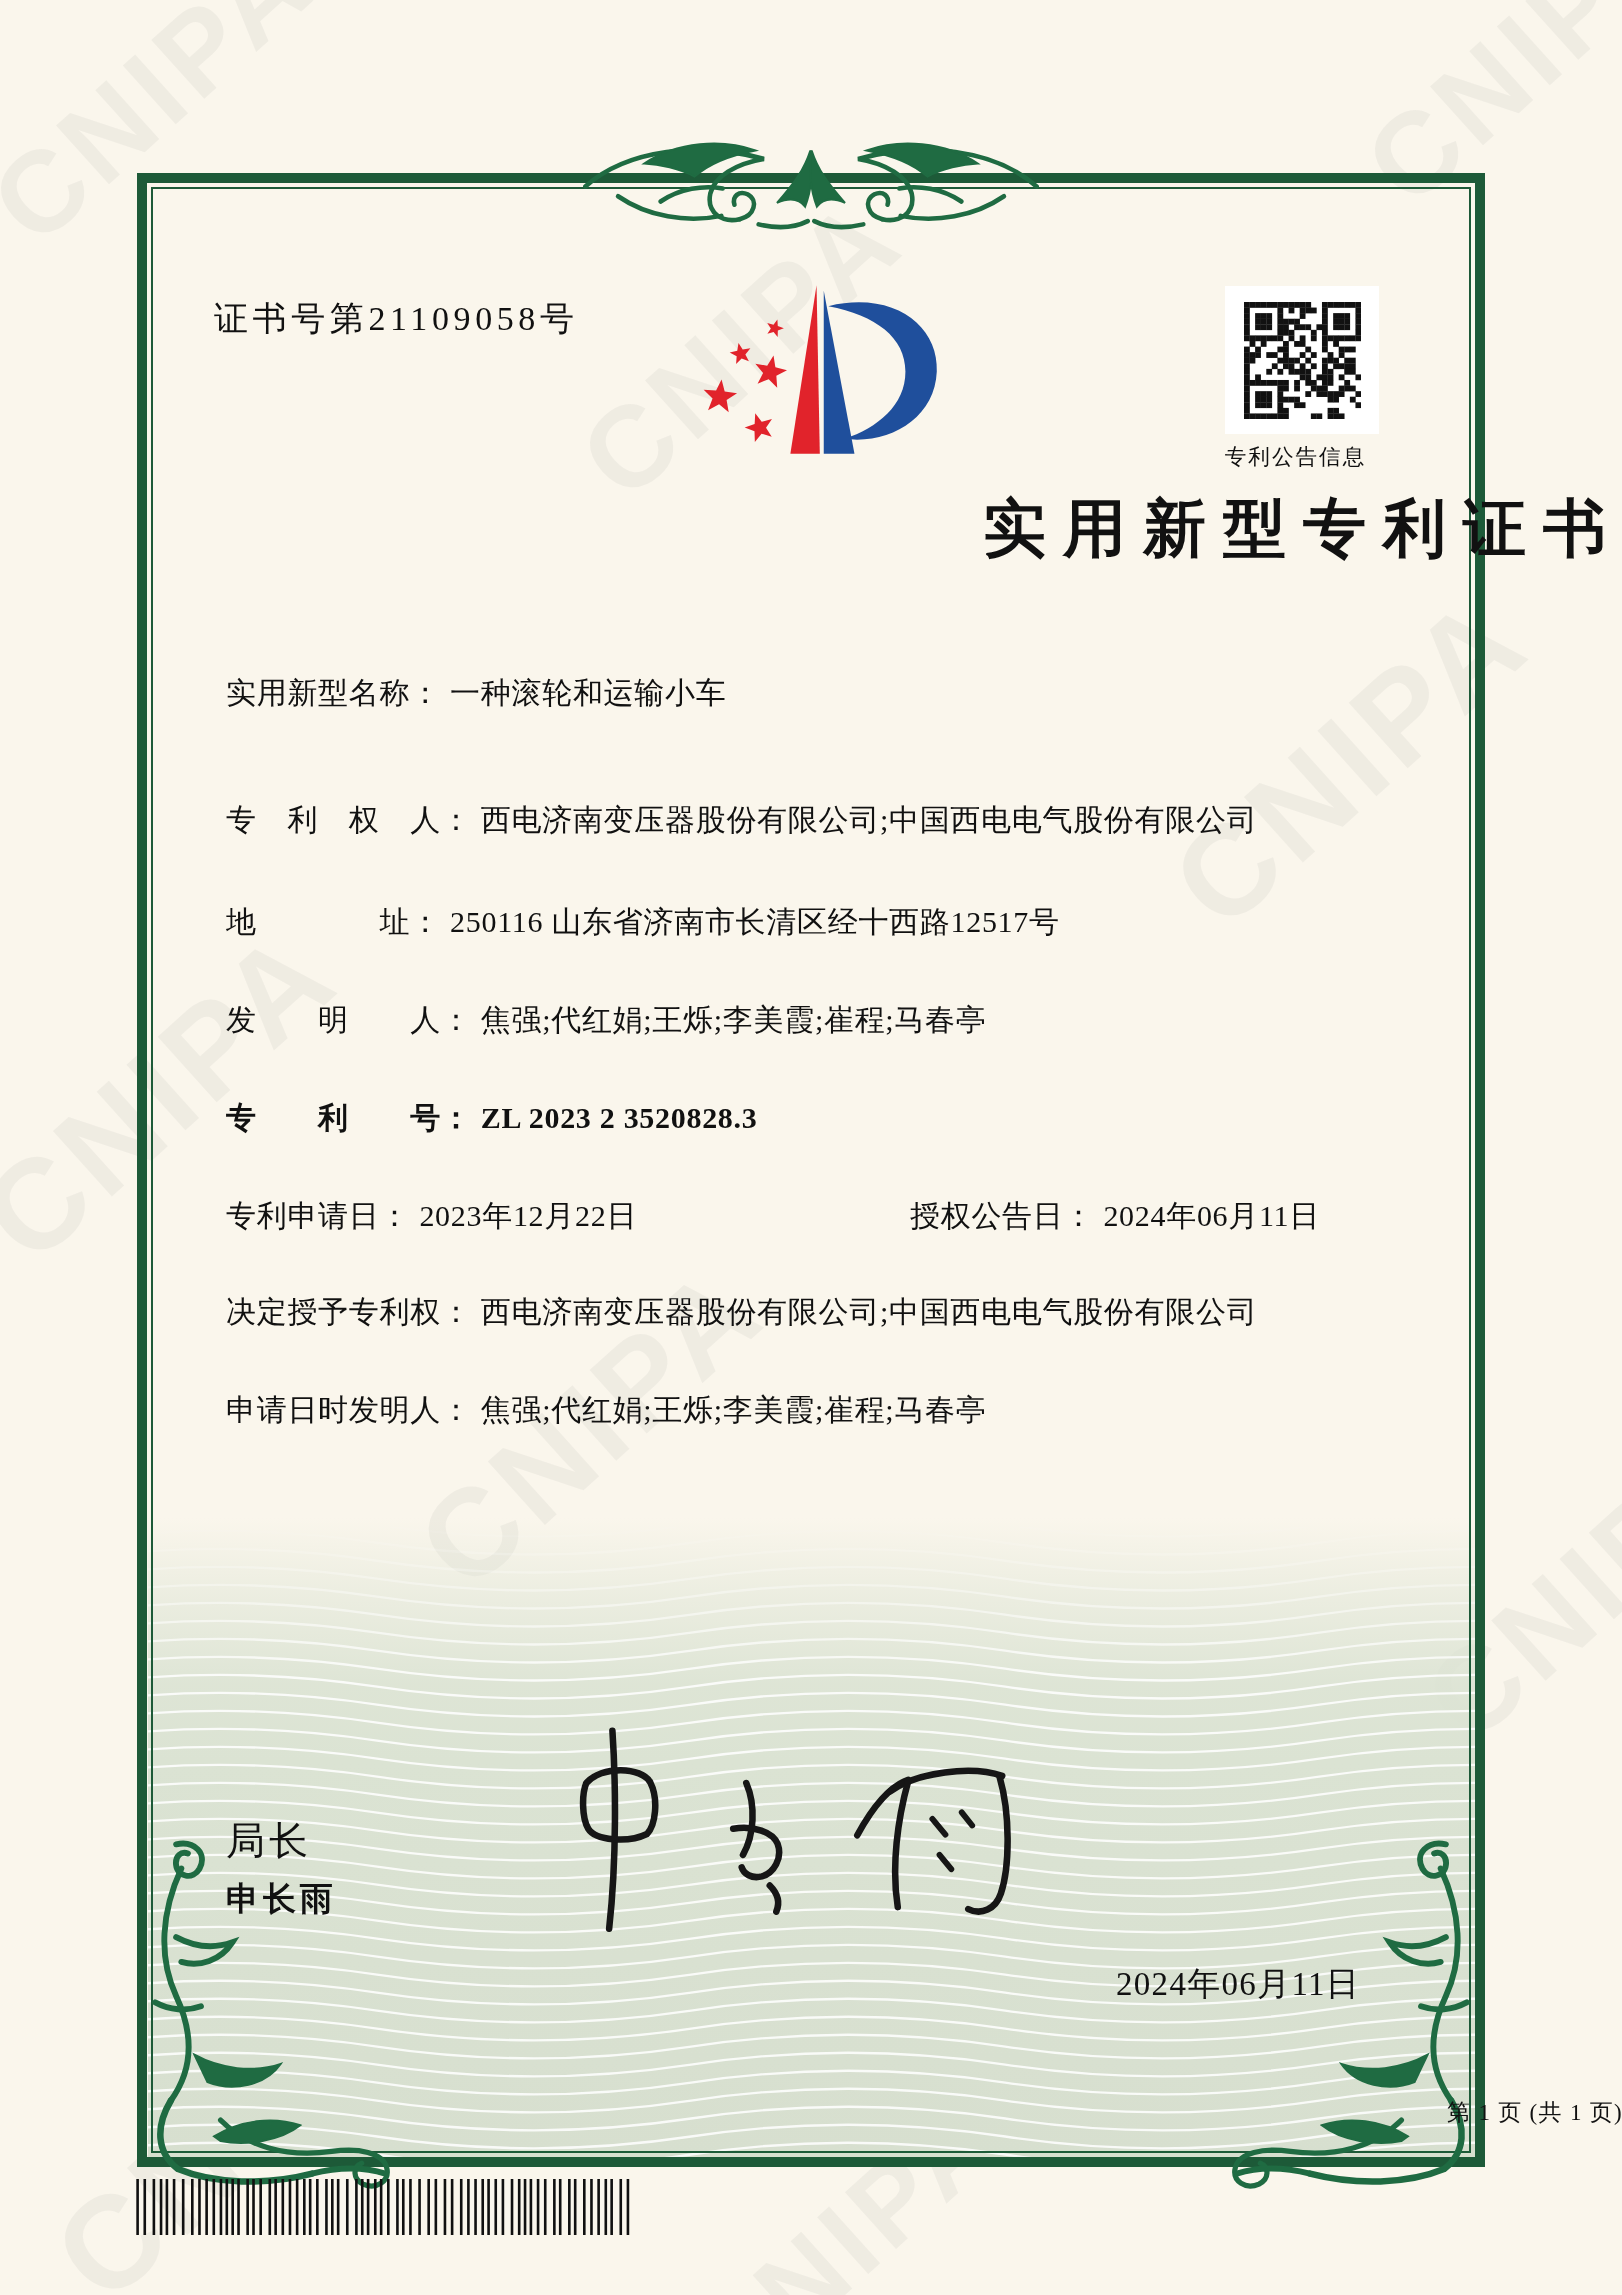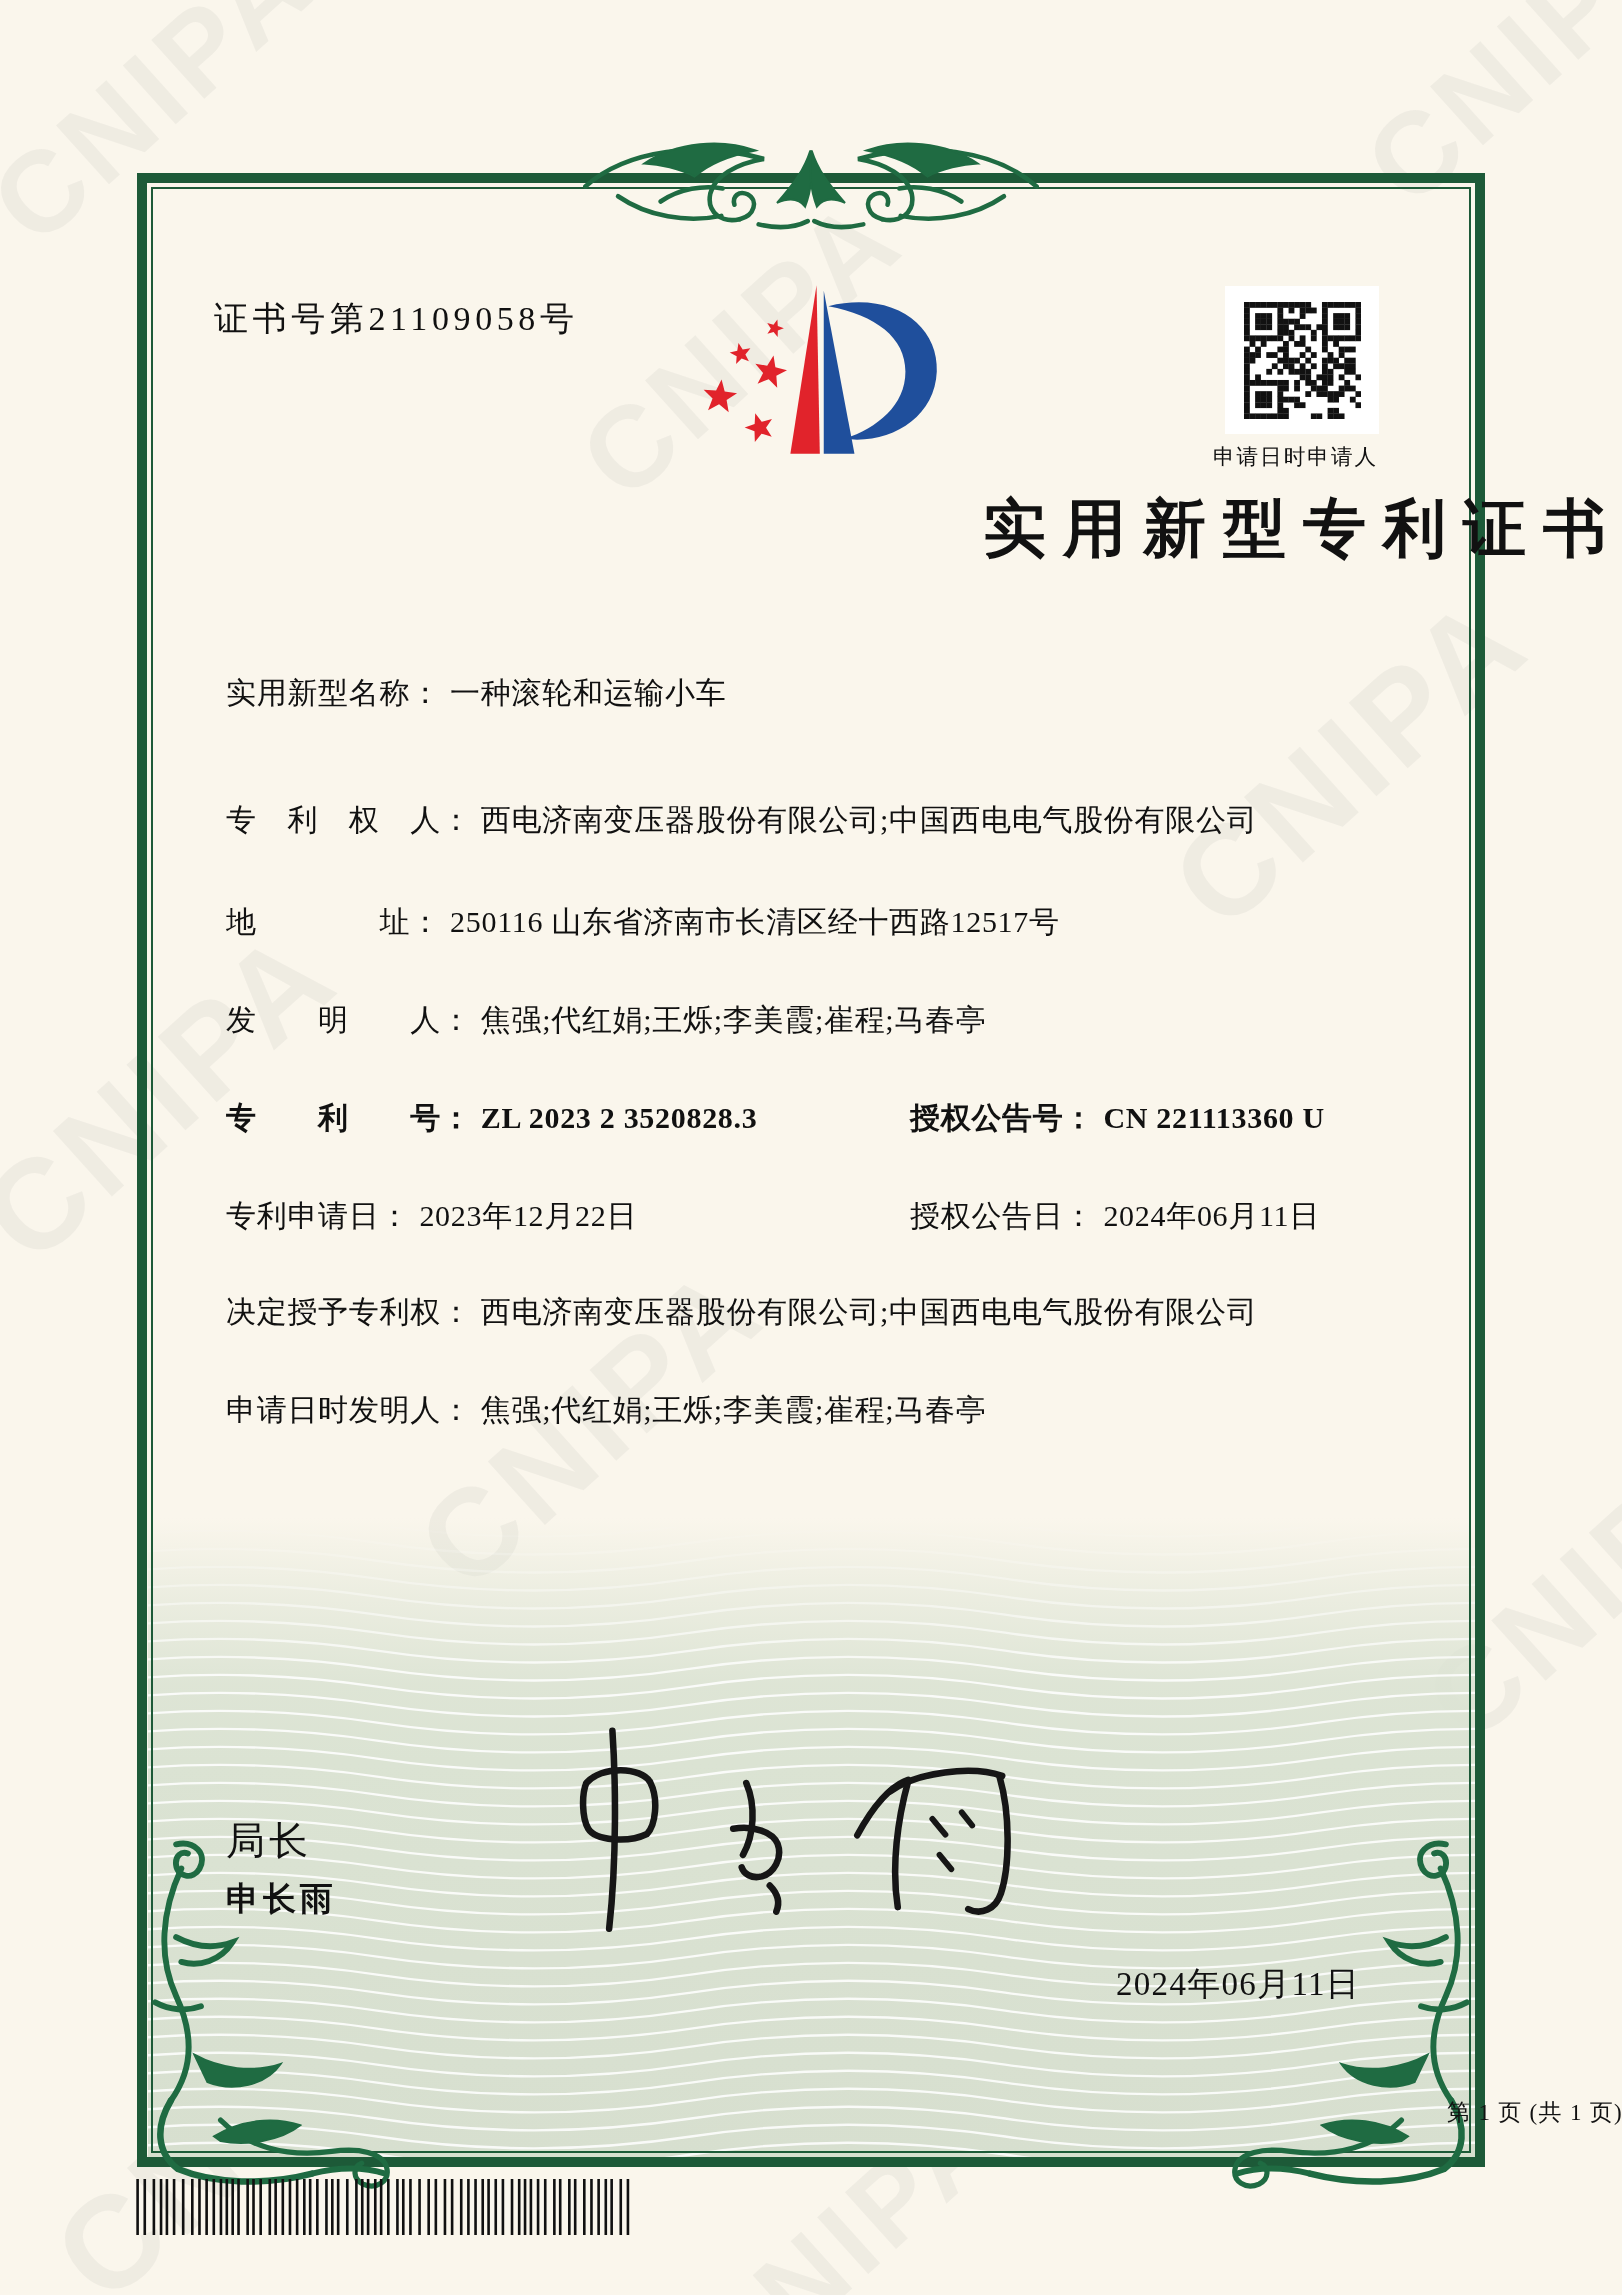--- a/index.html
+++ b/index.html
@@ -419,39 +419,38 @@
       <rect x="42.6" y="170.5" width="8.9" height="8.9" fill="#111"></rect>
       <rect x="51.1" y="170.5" width="8.9" height="8.9" fill="#111"></rect>
       <rect x="59.7" y="170.5" width="8.9" height="8.9" fill="#111"></rect>
       <rect x="102.3" y="170.5" width="8.9" height="8.9" fill="#111"></rect>
       <rect x="110.8" y="170.5" width="8.9" height="8.9" fill="#111"></rect>
       <rect x="127.9" y="170.5" width="8.9" height="8.9" fill="#111"></rect>
       <rect x="136.4" y="170.5" width="8.9" height="8.9" fill="#111"></rect>
       <rect x="144.9" y="170.5" width="8.9" height="8.9" fill="#111"></rect>
     </svg>
 </div>
-<div class="abs qr-caption">申请日时申请人</div>
+<div class="abs qr-caption">专利公告信息</div>
 
 <div class="abs title">实用新型专利证书</div>
 
 <div class="abs row" style="top:673px;">
   <span class="col-l"><span class="lab">实用新型名称：</span><span class="val">一种滚轮和运输小车</span></span>
 </div>
 <div class="abs row" style="top:800px;">
   <span class="col-l"><span class="lab">专　利　权　人：</span><span class="val">西电济南变压器股份有限公司;中国西电电气股份有限公司</span></span>
 </div>
 <div class="abs row" style="top:902px;">
   <span class="col-l"><span class="lab">地　　　　址：</span><span class="val">250116 山东省济南市长清区经十西路12517号</span></span>
 </div>
 <div class="abs row" style="top:1000px;">
   <span class="col-l"><span class="lab">发　　明　　人：</span><span class="val">焦强;代红娟;王烁;李美霞;崔程;马春亭</span></span>
 </div>
 <div class="abs row" style="top:1098px;font-weight:bold;">
   <span class="col-l"><span class="lab">专　　利　　号：</span><span class="val">ZL 2023 2 3520828.3</span></span>
-  <span class="col-r"><span class="lab">授权公告号：</span><span class="val">CN 221113360 U</span></span>
 </div>
 <div class="abs row" style="top:1196px;">
   <span class="col-l"><span class="lab">专利申请日：</span><span class="val">2023年12月22日</span></span>
   <span class="col-r"><span class="lab">授权公告日：</span><span class="val">2024年06月11日</span></span>
 </div>
 <div class="abs row" style="top:1292px;">
   <span class="col-l"><span class="lab">决定授予专利权：</span><span class="val">西电济南变压器股份有限公司;中国西电电气股份有限公司</span></span>
 </div>
 <div class="abs row" style="top:1390px;">
   <span class="col-l"><span class="lab">申请日时发明人：</span><span class="val">焦强;代红娟;王烁;李美霞;崔程;马春亭</span></span>

